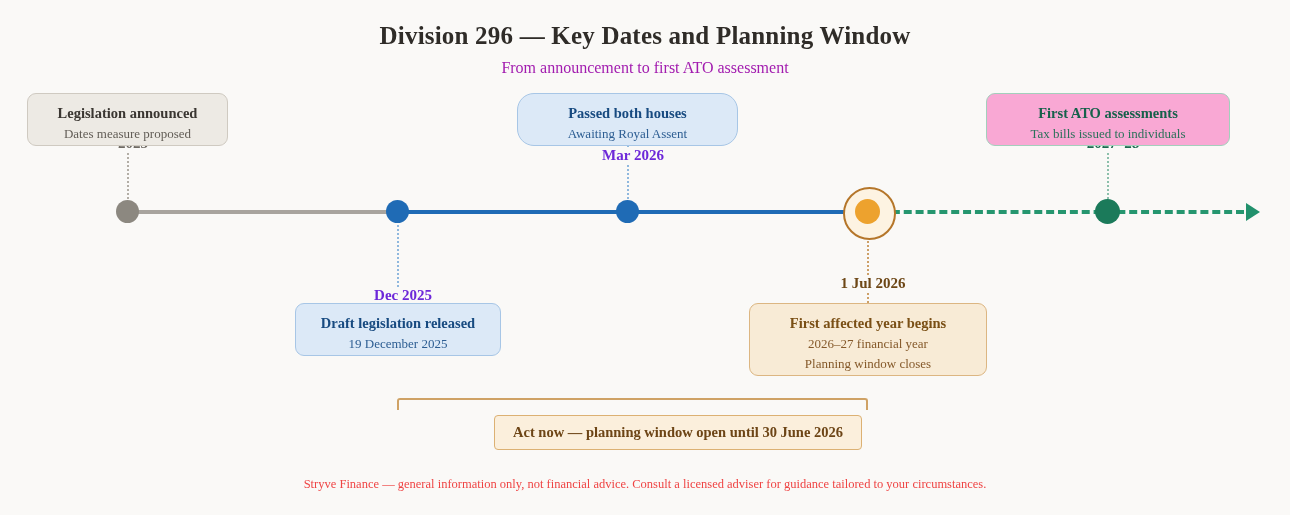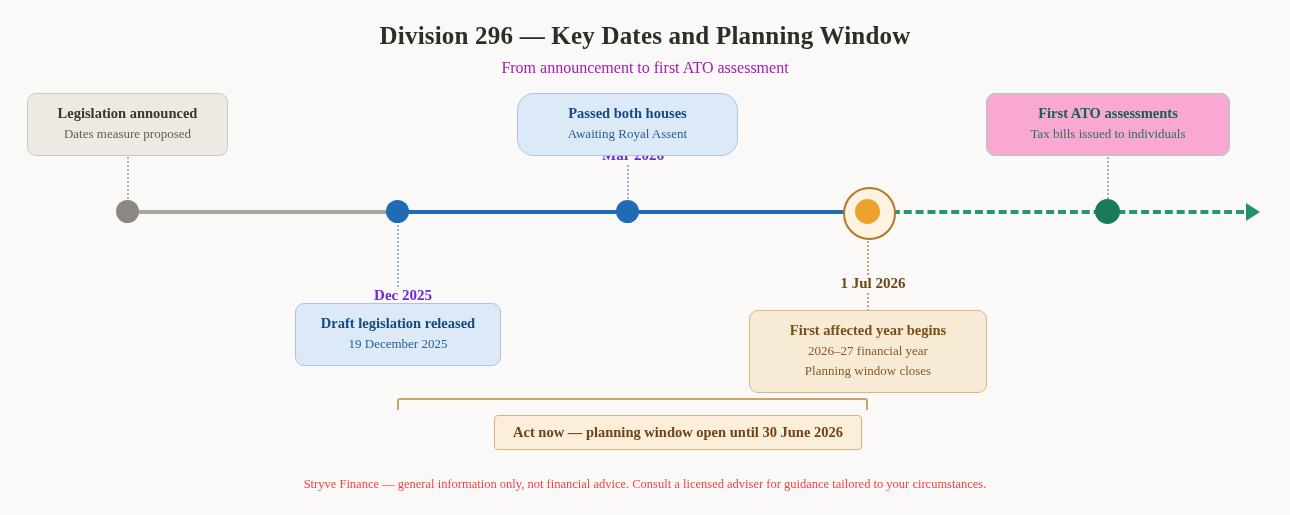--- a/index.html
+++ b/index.html
@@ -64,38 +64,38 @@
   }
   .dl-grey{color:#6f6a63;}
   .dl-blue{color:#6d28d9;margin-top:12px;}
   .dl-green{color:#1b6b50;}
   .dl-orange{color:#6d4716;}
 
   
   .card{
     position:absolute;box-sizing:border-box;border-radius:9px;
     border-width:1px;border-style:solid;text-align:center;
-    padding:10px 14px 11px;
+    padding:10px 14px 1px;
   }
   .card .hd{font-weight:bold;font-size:14.5px;line-height:1.25;}
   .card .sb{font-size:13px;line-height:1.45;margin-top:3px;}
 
   .card-grey{background:#edeae4;border-color:#cfcac1;}
   .card-grey .hd{color:#3a3631;}
   .card-grey .sb{color:#625d56;}
 
   .card-blue{background:#dce9f7;border-color:#a7c6e6;}
   .card-blue .hd{color:#174a80;}
   .card-blue .sb{color:#2c5d92;}
 
   .card-green{background:#f9a8d4;border-color:#a3cfbc;}
   .card-green .hd{color:#15614a;}
   .card-green .sb{color:#2a7159;}
 
-  .card-orange{background:#f8ebd6;border-color:#dcb682;margin-top:7px;}
+  .card-orange{background:#f8ebd6;border-color:#dcb682;}
   .card-orange .hd{color:#7a4f15;}
   .card-orange .sb{color:#85592a;}
 
   
   .bracket{
     position:absolute;box-sizing:border-box;
     border:2px solid #cfa265;border-top:none;
     border-bottom-left-radius:3px;border-bottom-right-radius:3px;
   }
   .bracket-flip{transform:scaleY(-1);}

